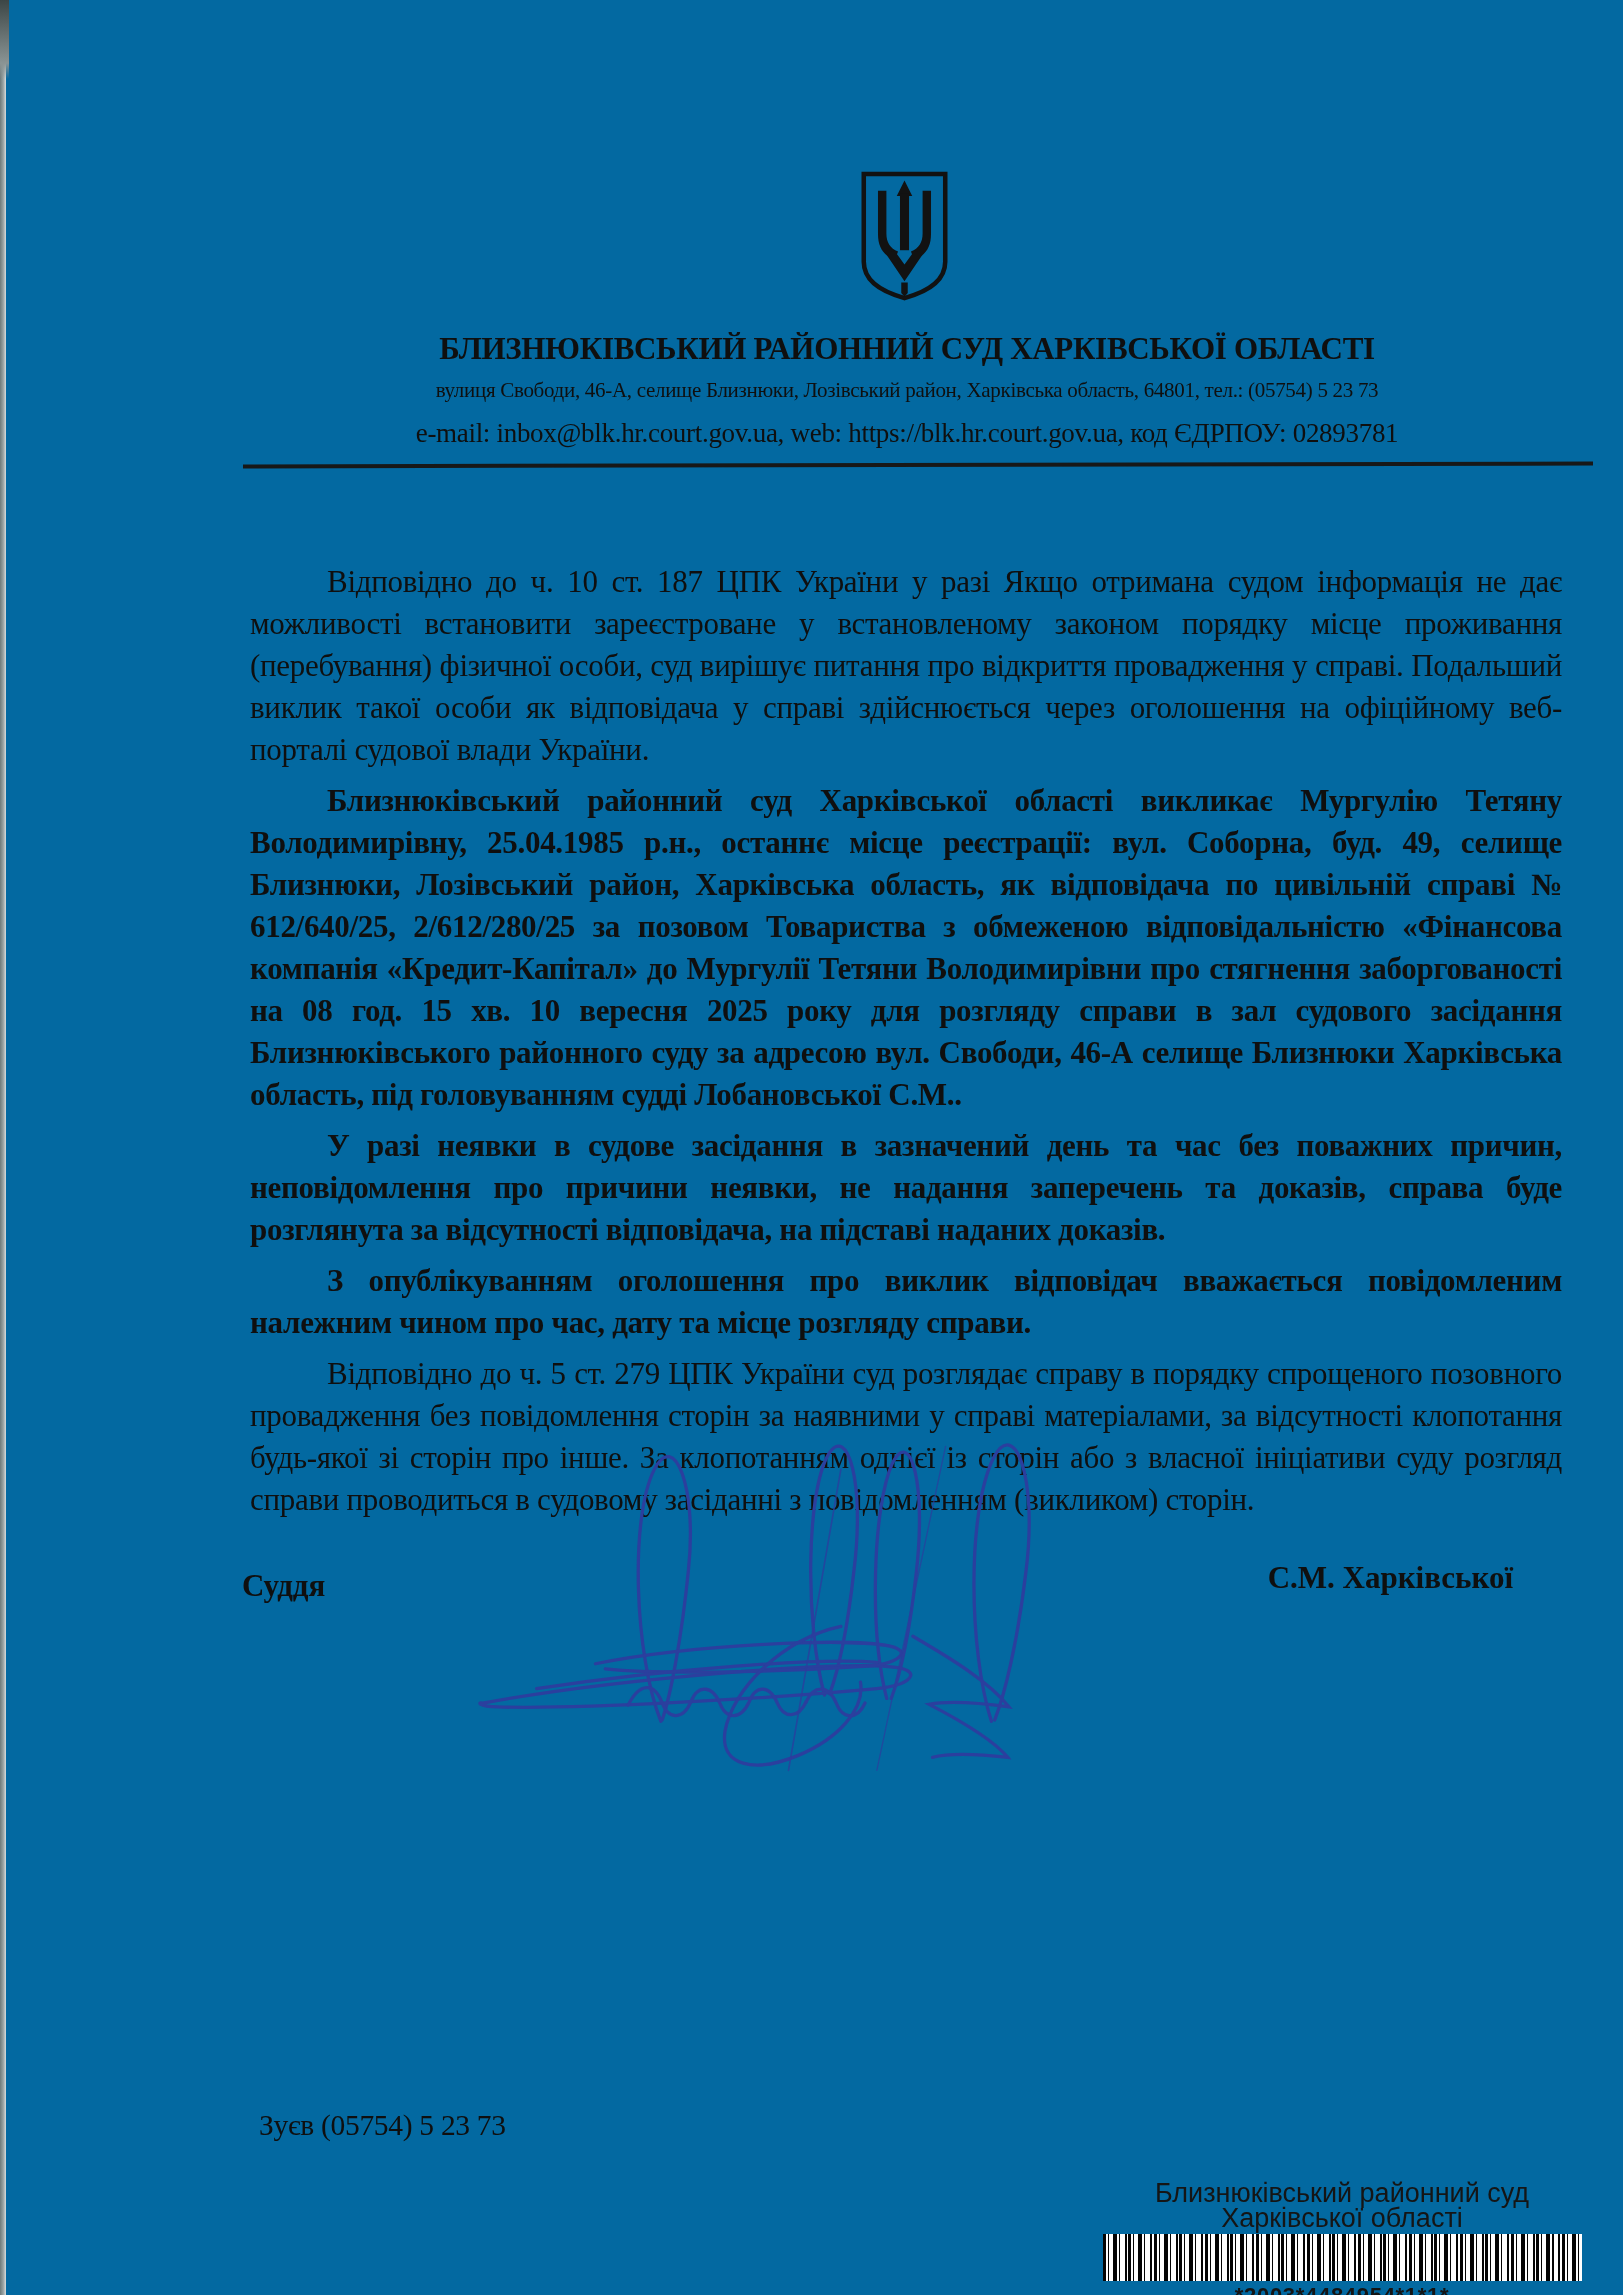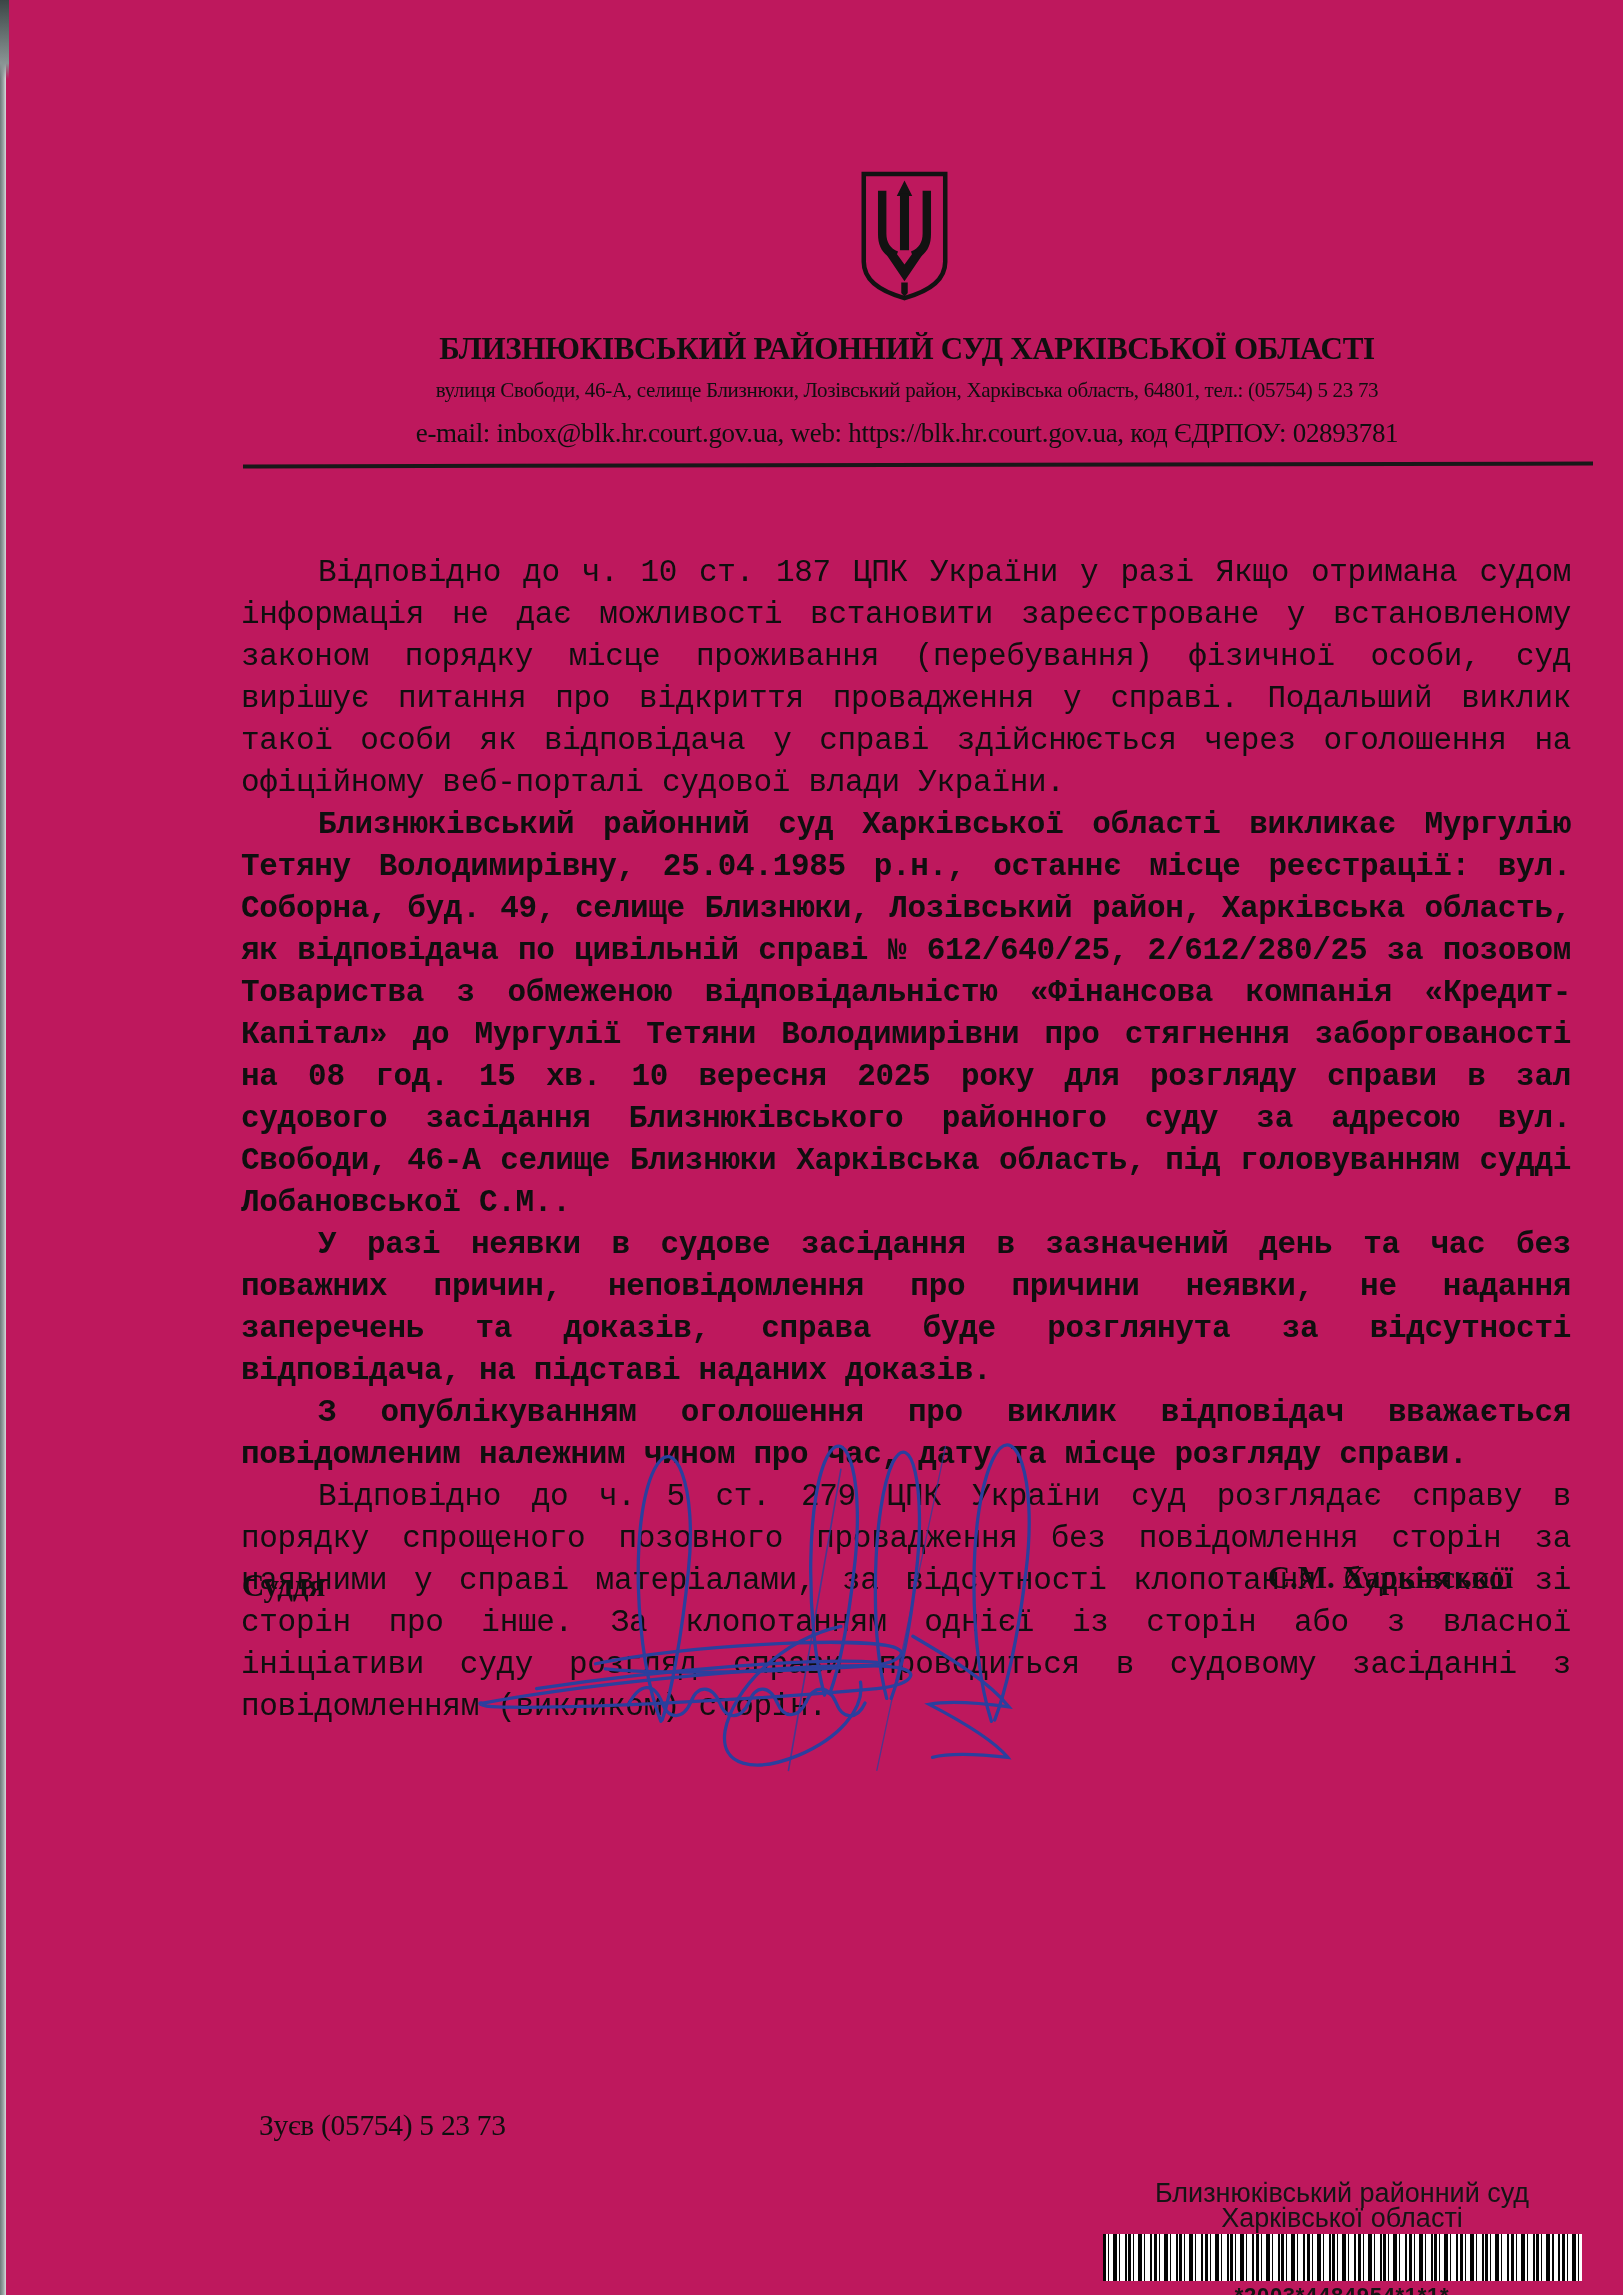--- a/index.html
+++ b/index.html
@@ -1,19 +1,19 @@
 <!DOCTYPE html>
 <html style="font-size:10.5px"><head>
 <meta charset="utf-8">
 <style>
   html,body{margin:0;padding:0;background:#e8e8e8;}
   .page{
     position:relative;
     width:1624px;height:2295px;
-    background:#be185d;
+    background:#0369a1;
     overflow:hidden;
     font-family:"Liberation Serif","DejaVu Serif",serif;
     color:#0f0f0f;
   }
   
   .scan-edge{
     position:absolute;left:0;top:0;width:5.9px;height:2295px;
     background:linear-gradient(90deg,#6e7a7a 0%,#9aa4a4 55%,#d8dcdc 100%);
   }
   .scan-edge-top{
@@ -41,21 +41,21 @@
   }
   .header-rule{
     position:absolute;left:243px;top:463px;width:1350px;height:3.9px;
     background:#181818;transform:rotate(-0.12deg);
   }
   .doc-body{
     position:absolute;left:241px;top:552px;width:1330px;
     font-size:31px;line-height:42px;letter-spacing:-0.3px;
     text-align:justify;
   }
-  .para{margin:0;text-indent:77px;font-family:Liberation Mono, monospace;}
+  .para{margin:9px;text-indent:77px;}
   .para.bold{font-weight:bold;}
   .sig-row{
     position:absolute;left:242px;top:1560px;width:1329px;
     font-size:31px;font-weight:bold;
   }
   .sig-role{position:absolute;left:0;top:8px;}
   .sig-name{position:absolute;right:58px;top:0;}
   .signature-svg{
     position:absolute;left:458px;top:1407px;width:589px;height:380px;
   }

